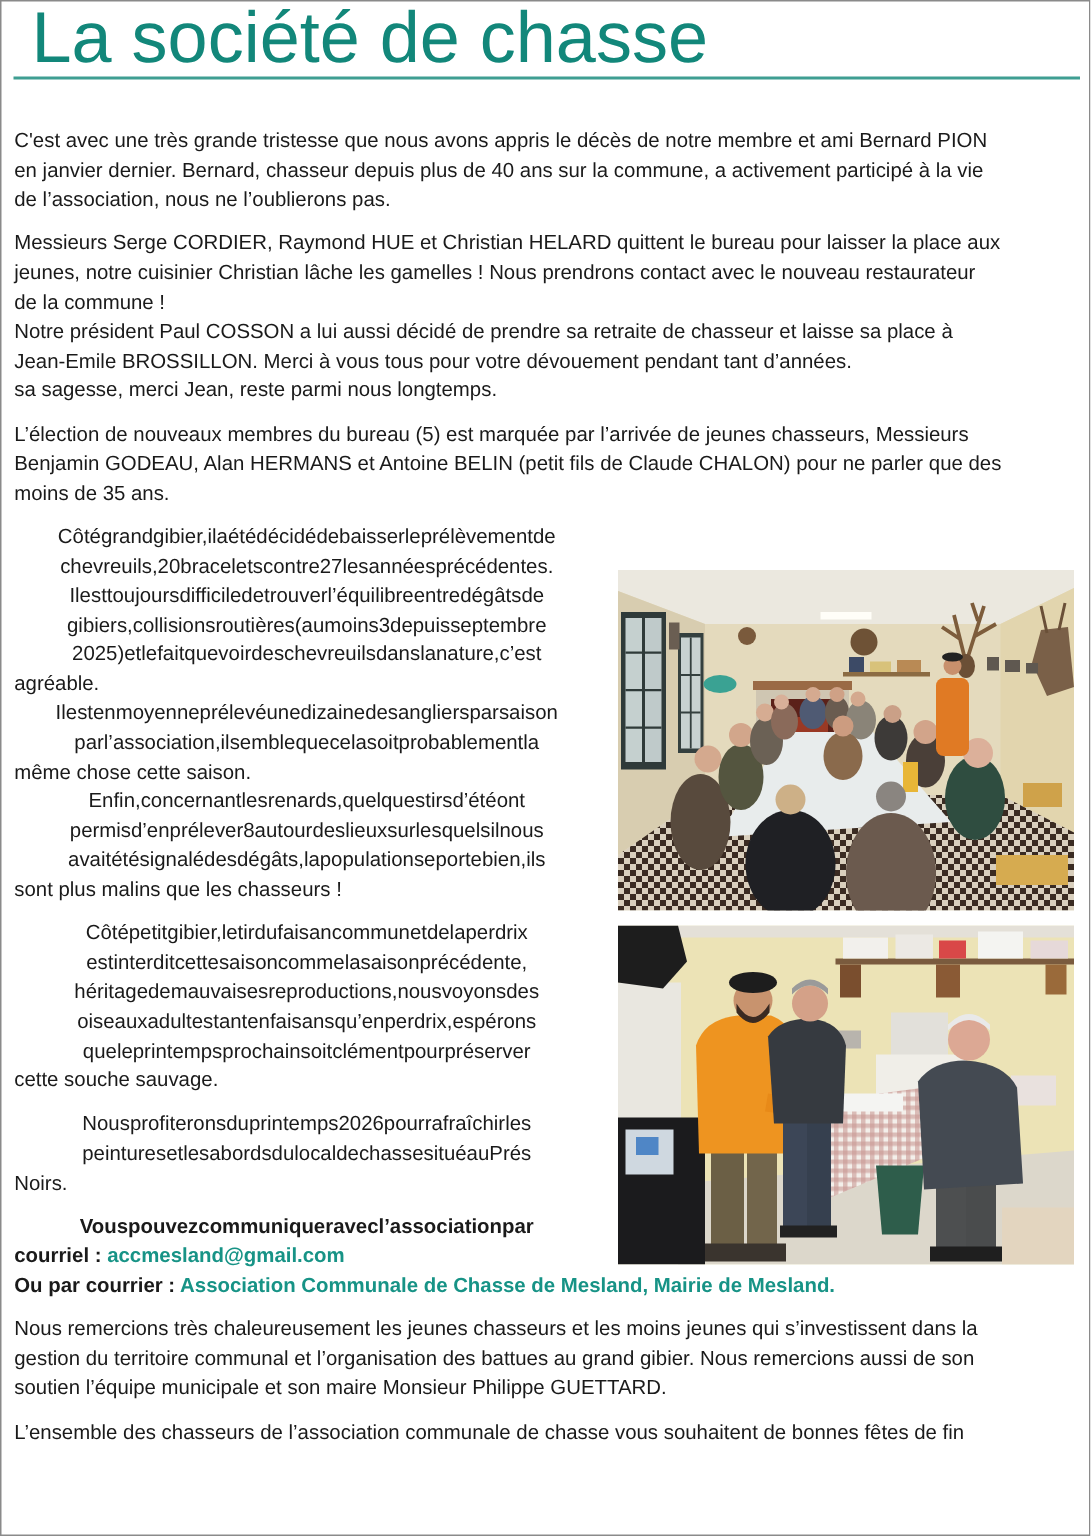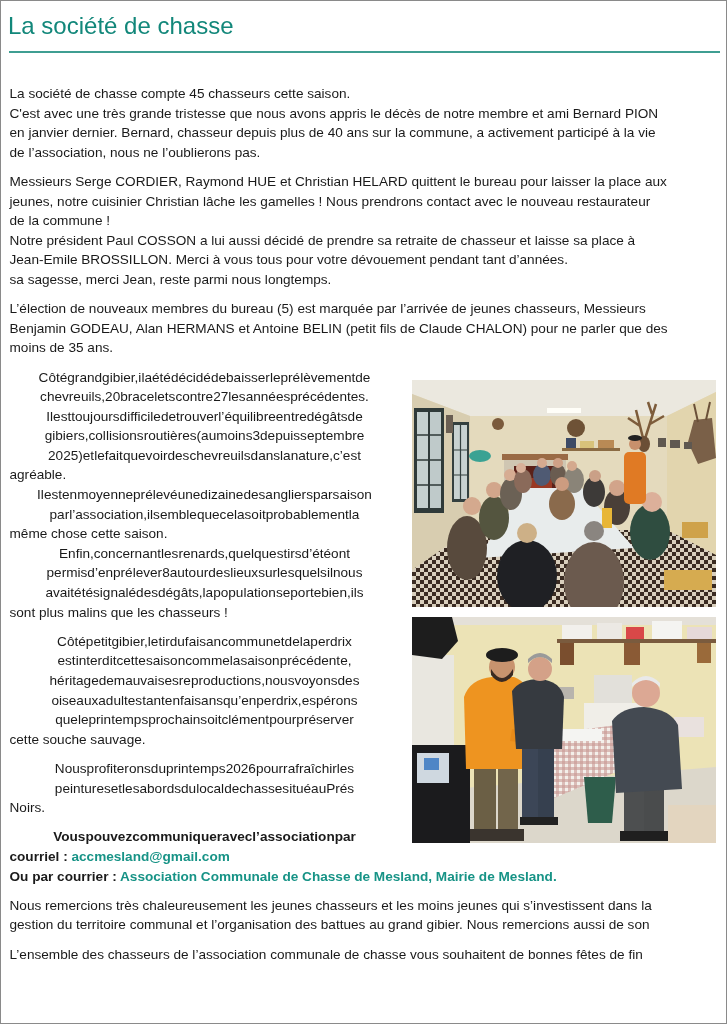--- a/index.html
+++ b/index.html
@@ -3,23 +3,23 @@
 <meta charset="utf-8">
 <style>
   :root { --accent:#12877a; --link:#179386; --text:#1a1a1a; --rule:#3f9e92; }
   html, body { margin:0; padding:0; background:#ffffff; }
   .page {
     position:relative; width:727px; height:1024px; box-sizing:border-box;
     border:1.5px solid #8a8a8a; background:#ffffff; overflow:hidden;
     font-family:"Liberation Sans", sans-serif; color:var(--text);
   }
   .title {
-    position:absolute; left:7px; top:2px; margin:0;
+    position:absolute; left:20px; top:2px; margin:0;
     font-family:"Liberation Sans", sans-serif; font-weight:normal;
-    font-size:24px; line-height:46px; color:var(--accent); white-space:nowrap;
+    font-size:48px; line-height:46px; color:var(--accent); white-space:nowrap;
   }
   .rule { position:absolute; left:8px; top:49.5px; width:711px; height:2px; background:var(--rule); }
   .content {
     position:absolute; left:8.5px; top:83px; width:708px;
     font-size:13.6px; line-height:19.6px;
   }
   .para { margin:0 0 9.6px 0; }
   .para.tight { margin-bottom:0; }
   .col { width:390px; }
   .line { white-space:nowrap; height:19.6px; }
@@ -36,21 +36,20 @@
 <body>
 
 <div class="page">
 
   <h1 class="title">La société de chasse</h1>
   <div class="rule"></div>
 
   <div class="content">
 
     <div class="para">
-        <div class="line">La société de chasse compte 45 chasseurs cette saison.</div>
         <div class="line">C'est avec une très grande tristesse que nous avons appris le décès de notre membre et ami Bernard PION</div>
         <div class="line">en janvier dernier. Bernard, chasseur depuis plus de 40 ans sur la commune, a activement participé à la vie</div>
         <div class="line">de l’association, nous ne l’oublierons pas.</div>
       </div>
     <div class="para">
         <div class="line">Messieurs Serge CORDIER, Raymond HUE et Christian HELARD quittent le bureau pour laisser la place aux</div>
         <div class="line">jeunes, notre cuisinier Christian lâche les gamelles ! Nous prendrons contact avec le nouveau restaurateur</div>
         <div class="line">de la commune !</div>
         <div class="line">Notre président Paul COSSON a lui aussi décidé de prendre sa retraite de chasseur et laisse sa place à</div>
         <div class="line">Jean-Emile BROSSILLON. Merci à vous tous pour votre dévouement pendant tant d’années.</div>
@@ -285,20 +284,21 @@
             <span>par</span>
           </div>
         <div class="line bold"><span>courriel : </span><a class="teal">accmesland@gmail.com</a></div>
         <div class="line bold"><span>Ou par courrier : </span><span class="teal">Association Communale de Chasse de Mesland, Mairie de Mesland.</span></div>
       </div>
     </div>
 
     <div class="para">
         <div class="line">Nous remercions très chaleureusement les jeunes chasseurs et les moins jeunes qui s’investissent dans la</div>
         <div class="line">gestion du territoire communal et l’organisation des battues au grand gibier. Nous remercions aussi de son</div>
+        <div class="line">soutien l’équipe municipale et son maire Monsieur Philippe GUETTARD.</div>
       </div>
     <div class="para">
         <div class="line">L’ensemble des chasseurs de l’association communale de chasse vous souhaitent de bonnes fêtes de fin</div>
       </div>
   </div>
 
   <div class="photo" id="photo1">
     <svg width="304" height="227" viewBox="0 0 304 227">
       <defs>
         <pattern id="chk" width="8" height="8" patternUnits="userSpaceOnUse">

